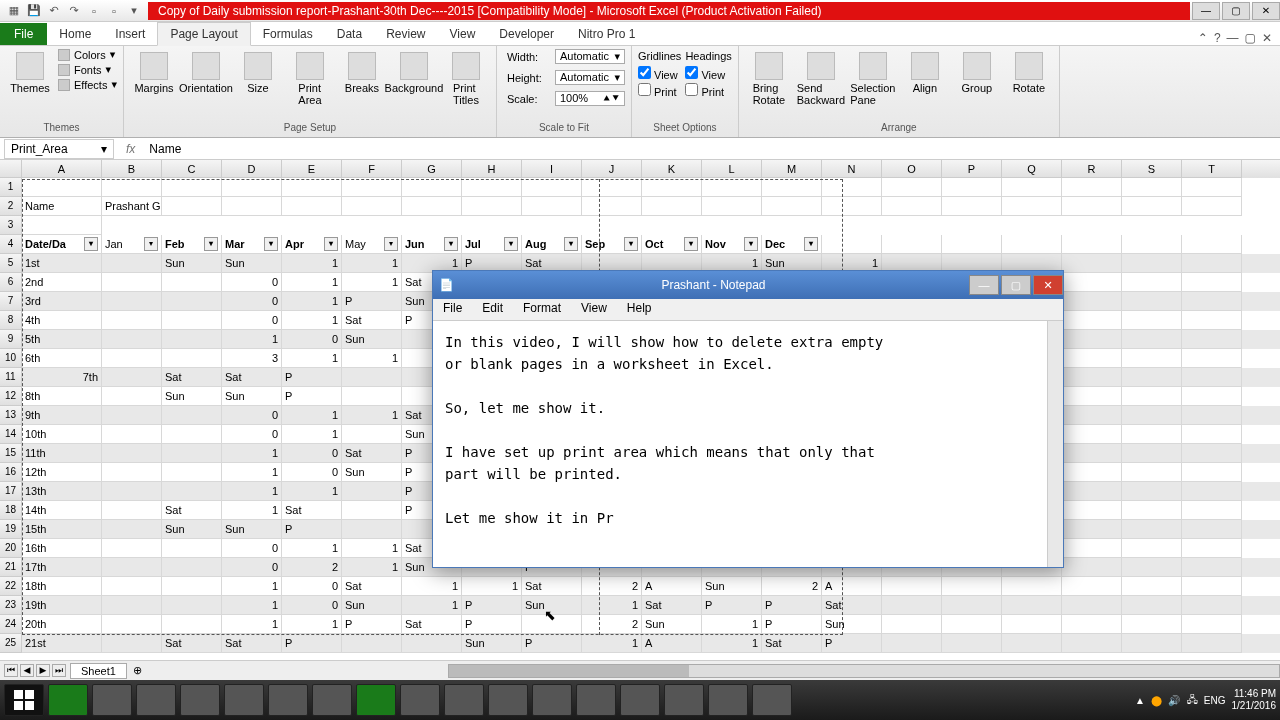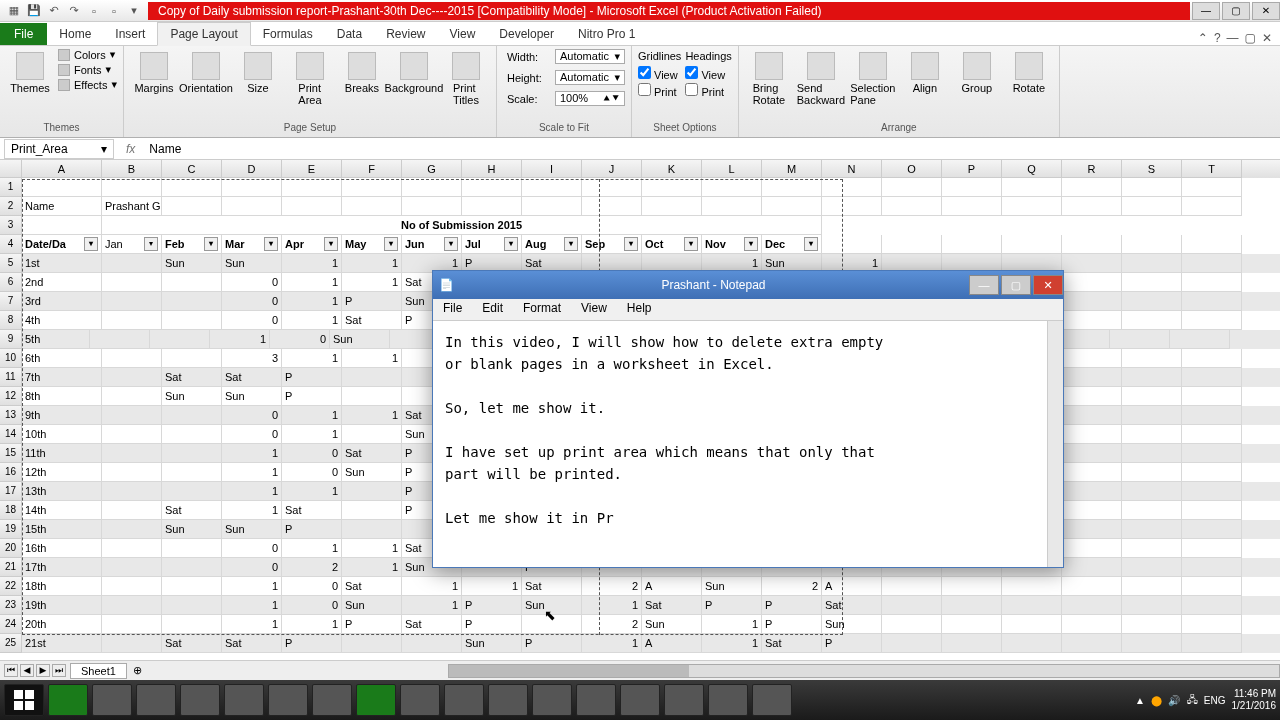--- a/index.html
+++ b/index.html
@@ -321,30 +321,29 @@
         <div class="cell" style="width: 60px;"></div>
         <div class="cell" style="width: 60px;"></div>
         <div class="cell" style="width: 60px;"></div>
         <div class="cell" style="width: 60px;"></div>
         <div class="cell" style="width: 60px;"></div>
         <div class="cell" style="width: 60px;"></div>
       </div>
       <div class="row">
         <div class="rownum">3</div>
         <div class="cell" style="width: 80px;"></div>
-        <div class="cell" style="width: 720px; text-align: center; font-weight: bold;">No of Submission 2015</div>
       </div>
       <div class="row">
         <div class="rownum">4</div>
         <div class="cell" style="width: 80px; font-weight: bold;"><span>Date/Da</span><span class="filter-btn">▾</span></div>
         <div class="cell" style="width: 60px; font-weight: normal;"><span>Jan</span><span class="filter-btn">▾</span></div>
         <div class="cell" style="width: 60px; font-weight: bold;"><span>Feb</span><span class="filter-btn">▾</span></div>
         <div class="cell" style="width: 60px; font-weight: bold;"><span>Mar</span><span class="filter-btn">▾</span></div>
         <div class="cell" style="width: 60px; font-weight: bold;"><span>Apr</span><span class="filter-btn">▾</span></div>
-        <div class="cell" style="width: 60px; font-weight: bold;"><span>May</span><span class="filter-btn">▾</span></div>
+        <div class="cell" style="width: 60px; font-weight: normal;"><span>May</span><span class="filter-btn">▾</span></div>
         <div class="cell" style="width: 60px; font-weight: bold;"><span>Jun</span><span class="filter-btn">▾</span></div>
         <div class="cell" style="width: 60px; font-weight: bold;"><span>Jul</span><span class="filter-btn">▾</span></div>
         <div class="cell" style="width: 60px; font-weight: bold;"><span>Aug</span><span class="filter-btn">▾</span></div>
         <div class="cell" style="width: 60px; font-weight: bold;"><span>Sep</span><span class="filter-btn">▾</span></div>
         <div class="cell" style="width: 60px; font-weight: bold;"><span>Oct</span><span class="filter-btn">▾</span></div>
         <div class="cell" style="width: 60px; font-weight: bold;"><span>Nov</span><span class="filter-btn">▾</span></div>
         <div class="cell" style="width: 60px; font-weight: bold;"><span>Dec</span><span class="filter-btn">▾</span></div>
         <div class="cell" style="width: 60px;"></div>
         <div class="cell" style="width: 60px;"></div>
         <div class="cell" style="width: 60px;"></div>
@@ -440,21 +439,21 @@
         <div class="cell" style="width: 60px;"></div>
         <div class="cell" style="width: 60px;"></div>
         <div class="cell" style="width: 60px;"></div>
         <div class="cell" style="width: 60px;"></div>
         <div class="cell" style="width: 60px;"></div>
         <div class="cell" style="width: 60px;"></div>
         <div class="cell" style="width: 60px;"></div>
       </div>
       <div class="row band">
         <div class="rownum">9</div>
-        <div class="cell" style="width: 68px;">5th</div>
+        <div class="cell" style="width: 80px;">5th</div>
         <div class="cell" style="width: 60px;"></div>
         <div class="cell" style="width: 60px;"></div>
         <div class="cell r" style="width: 60px;">1</div>
         <div class="cell r" style="width: 60px;">0</div>
         <div class="cell" style="width: 60px;">Sun</div>
         <div class="cell" style="width: 60px;"></div>
         <div class="cell r" style="width: 60px;">2</div>
         <div class="cell" style="width: 60px;">F</div>
         <div class="cell" style="width: 60px;"></div>
         <div class="cell" style="width: 60px;"></div>
@@ -486,21 +485,21 @@
         <div class="cell" style="width: 60px;"></div>
         <div class="cell" style="width: 60px;"></div>
         <div class="cell" style="width: 60px;"></div>
         <div class="cell" style="width: 60px;"></div>
         <div class="cell" style="width: 60px;"></div>
         <div class="cell" style="width: 60px;"></div>
         <div class="cell" style="width: 60px;"></div>
       </div>
       <div class="row band">
         <div class="rownum">11</div>
-        <div class="cell" style="width: 80px;">7th</div>
+        <div class="cell" style="width: 80px; text-align: right;">7th</div>
         <div class="cell" style="width: 60px;"></div>
         <div class="cell" style="width: 60px;">Sat</div>
         <div class="cell" style="width: 60px;">Sat</div>
         <div class="cell" style="width: 60px;">P</div>
         <div class="cell" style="width: 60px;"></div>
         <div class="cell" style="width: 60px;"></div>
         <div class="cell r" style="width: 60px;">2</div>
         <div class="cell" style="width: 60px;">S</div>
         <div class="cell" style="width: 60px;"></div>
         <div class="cell" style="width: 60px;"></div>

